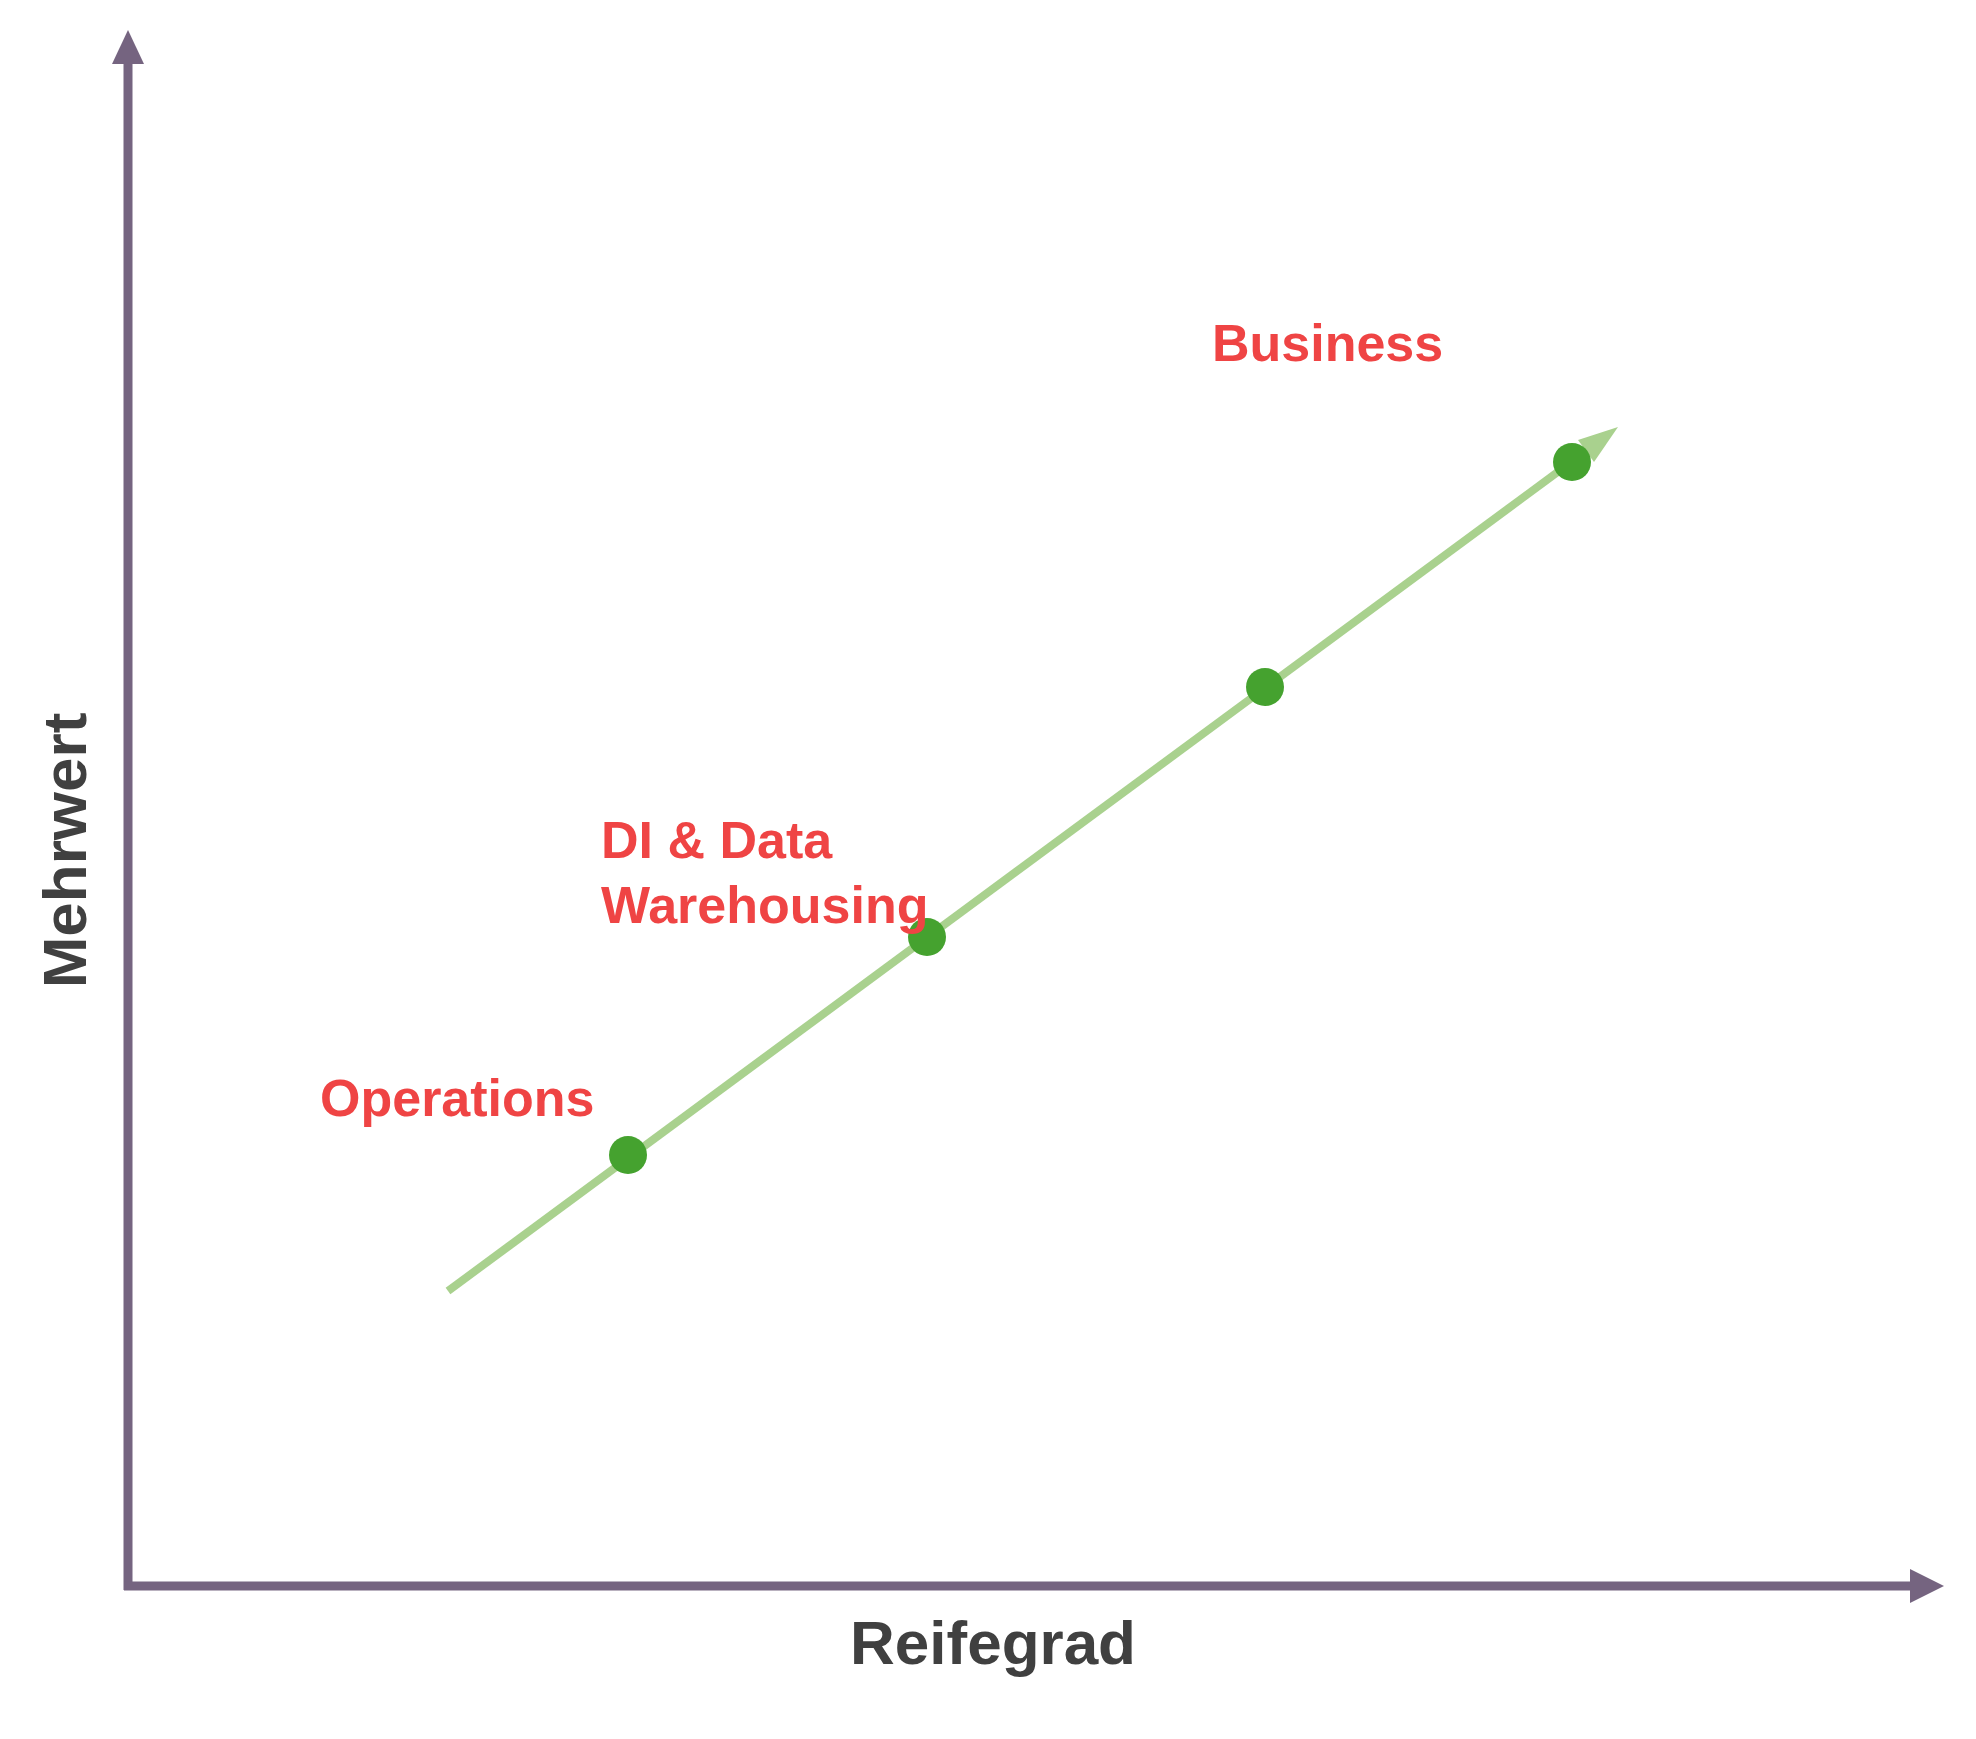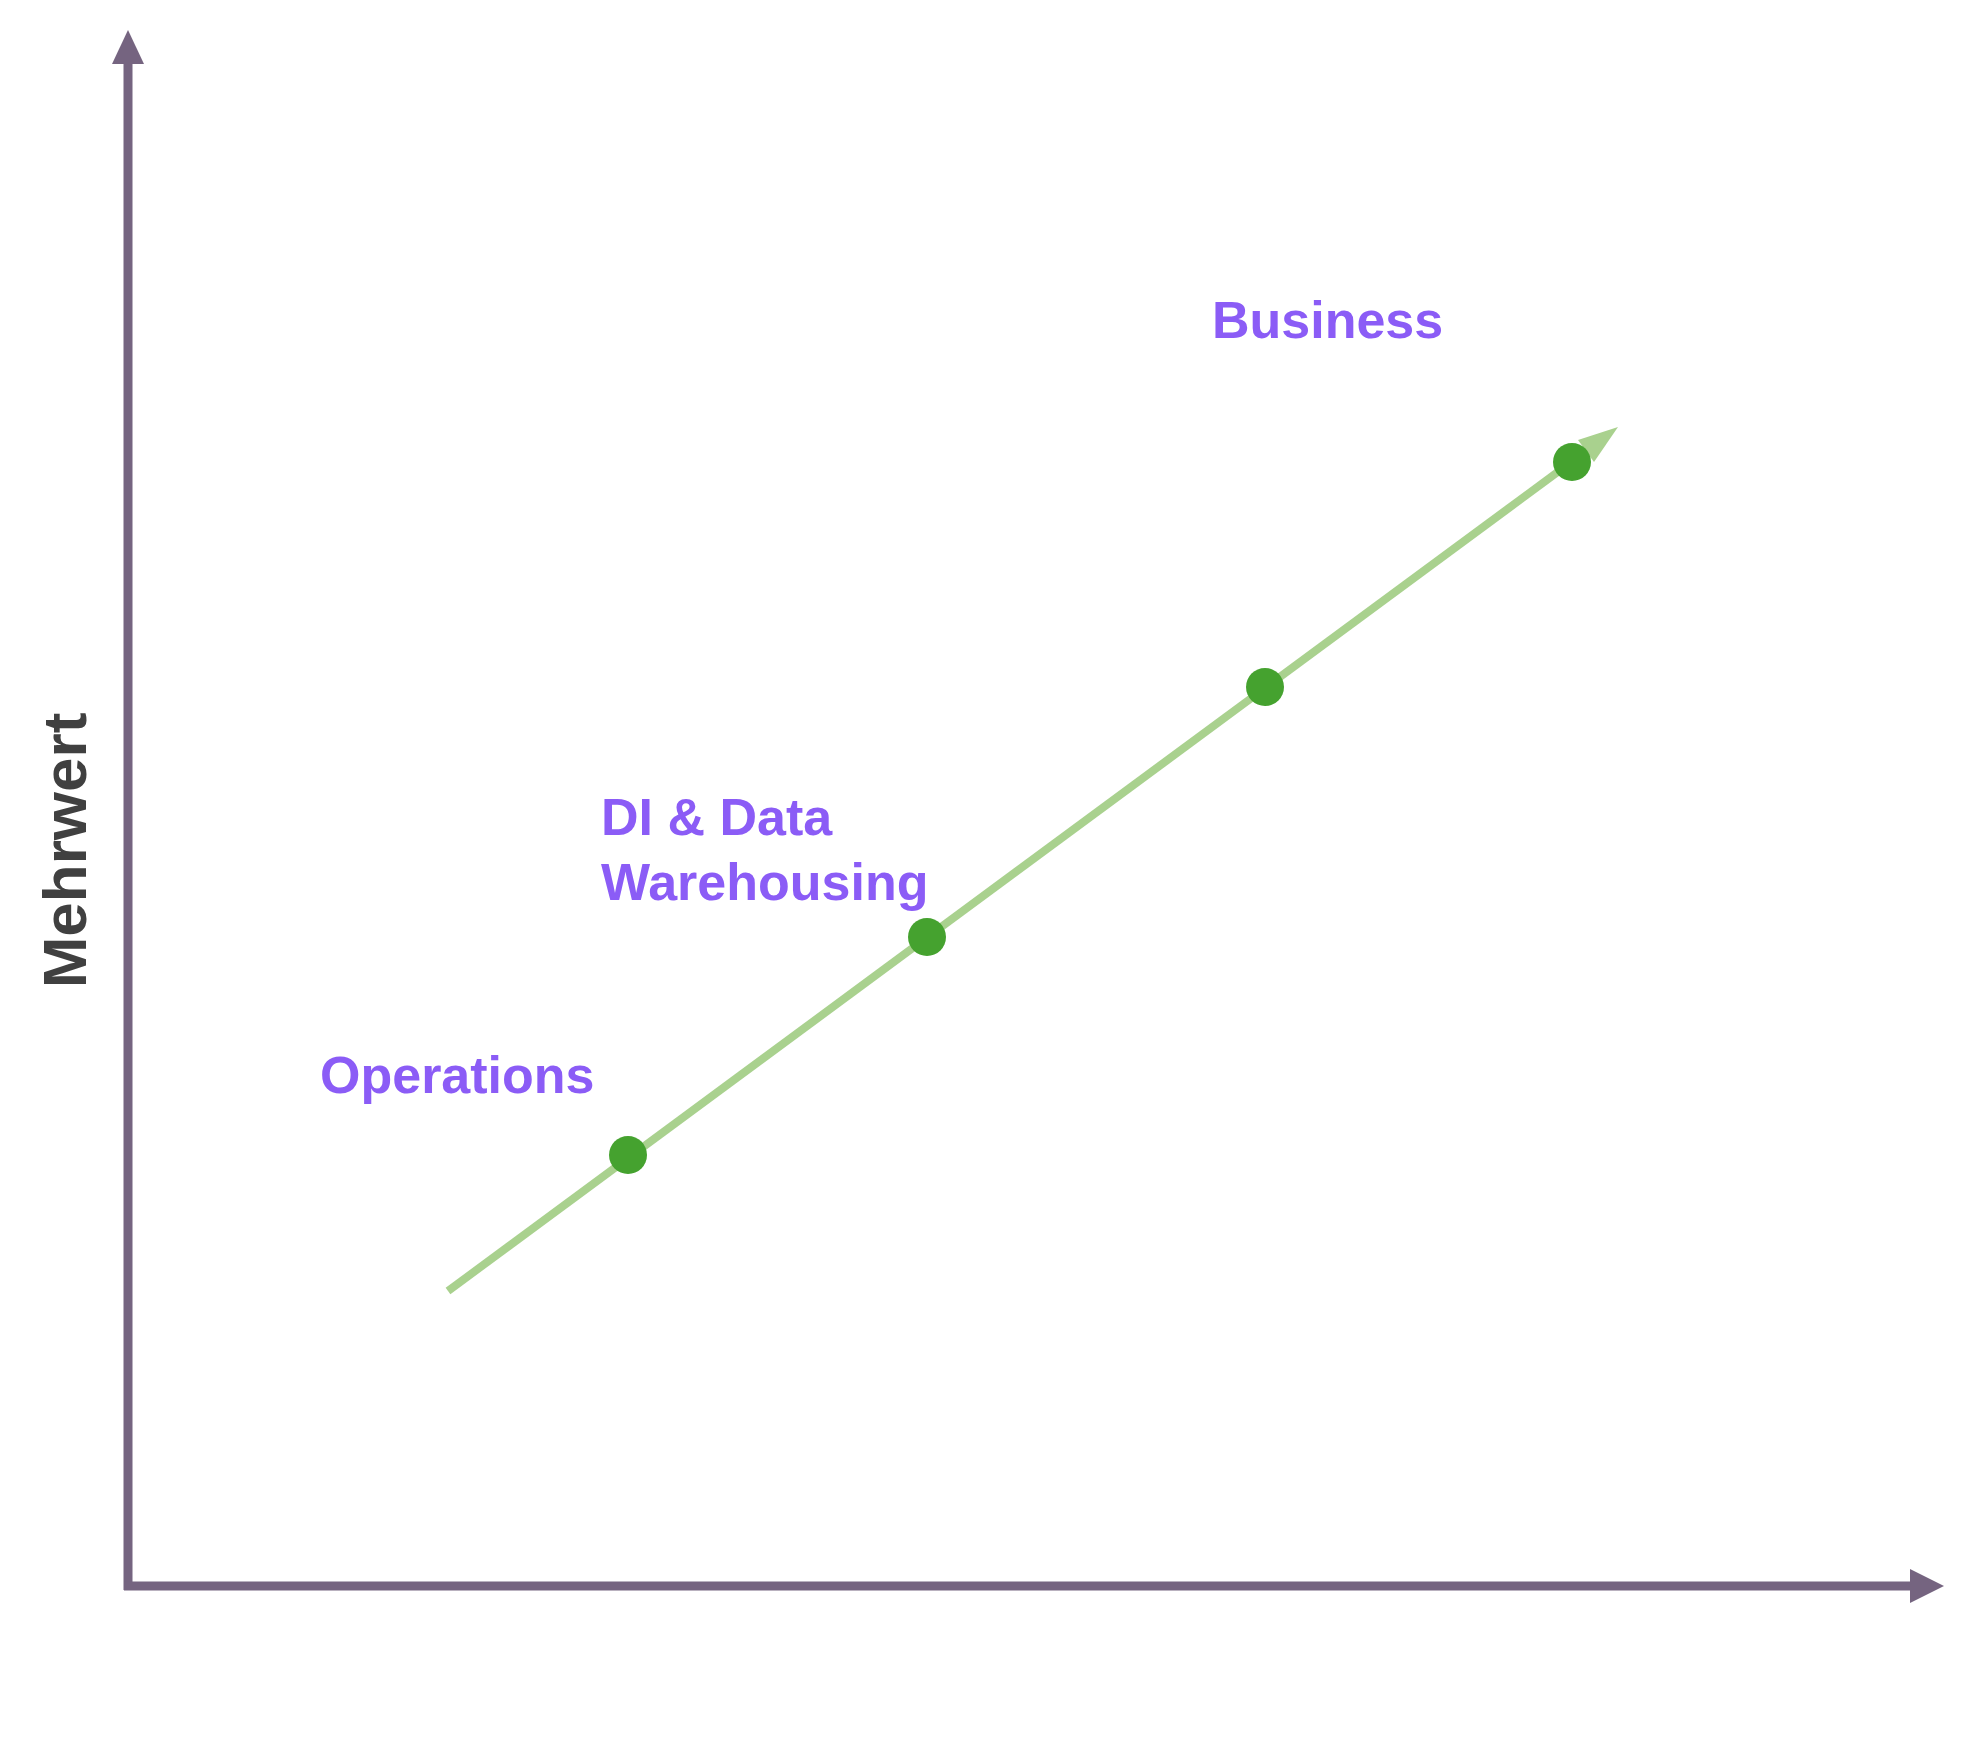--- a/index.html
+++ b/index.html
@@ -18,22 +18,23 @@
   #chart-svg {
     position: absolute;
     left: 0;
     top: 0;
   }
   .stage-label {
     position: absolute;
     font-weight: bold;
     font-size: 52px;
     line-height: 65px;
-    color: #8b5cf6;
+    color: #ef4444;
     white-space: nowrap;
+    margin-top: 23px;
   }
   #label-operations { left: 320px; top: 1043px; }
   #label-di-dwh     { left: 601px; top: 785px;  }
   #label-ssa        { left: 960px; top: 552px;  }
   #label-bt         { left: 1212px; top: 288px; }
   .axis-label {
     position: absolute;
     font-weight: bold;
     font-size: 62px;
     line-height: 65px;
@@ -89,14 +90,15 @@
 
   <div class="stage-label" id="label-ssa">
   </div>
 
   <div class="stage-label" id="label-bt">
     <div>Business</div>
   </div>
 
   <div class="axis-label" id="y-axis-label">Mehrwert</div>
 
+  <div class="axis-label" id="x-axis-label">Reifegrad</div>
 
 </div>
 
 </body></html>

